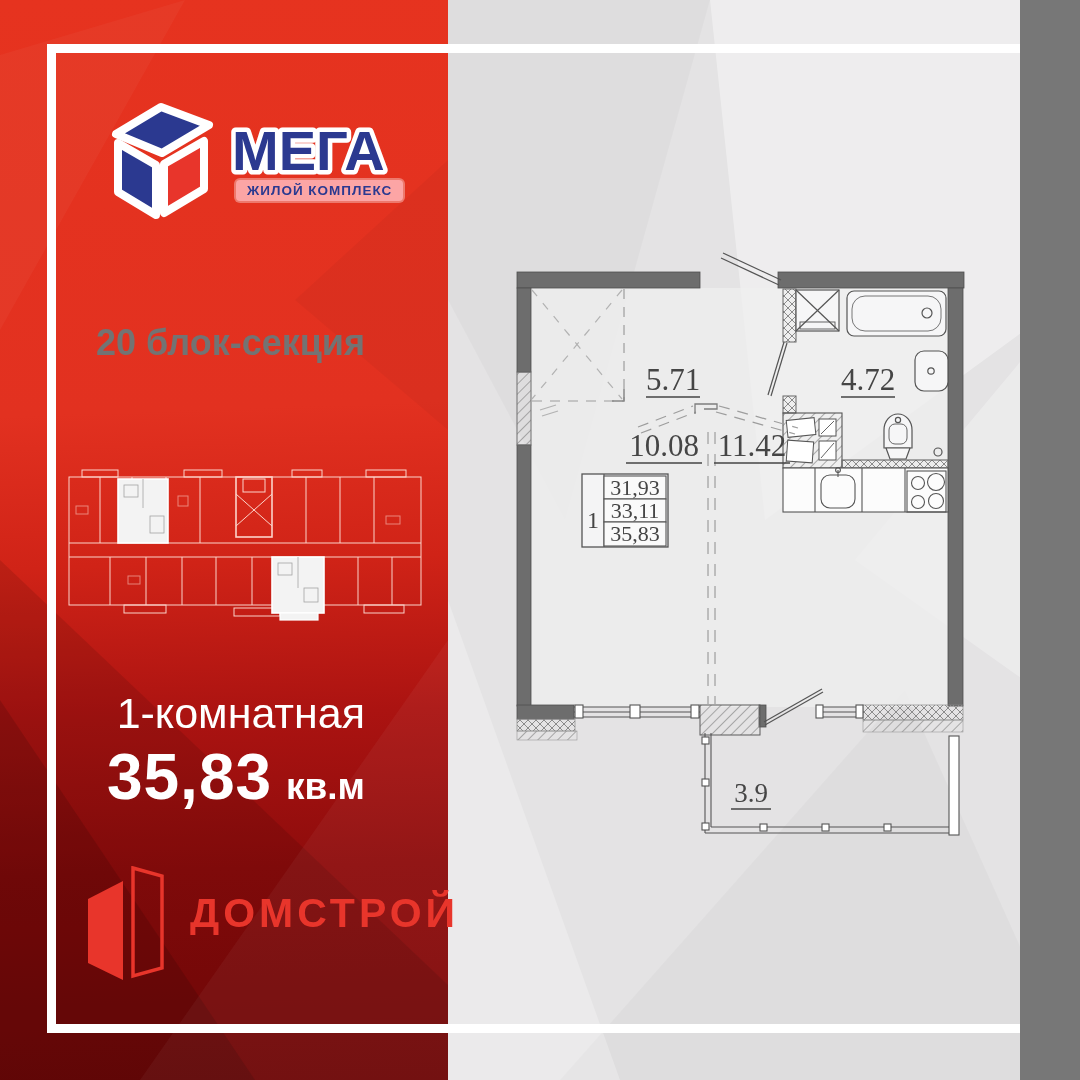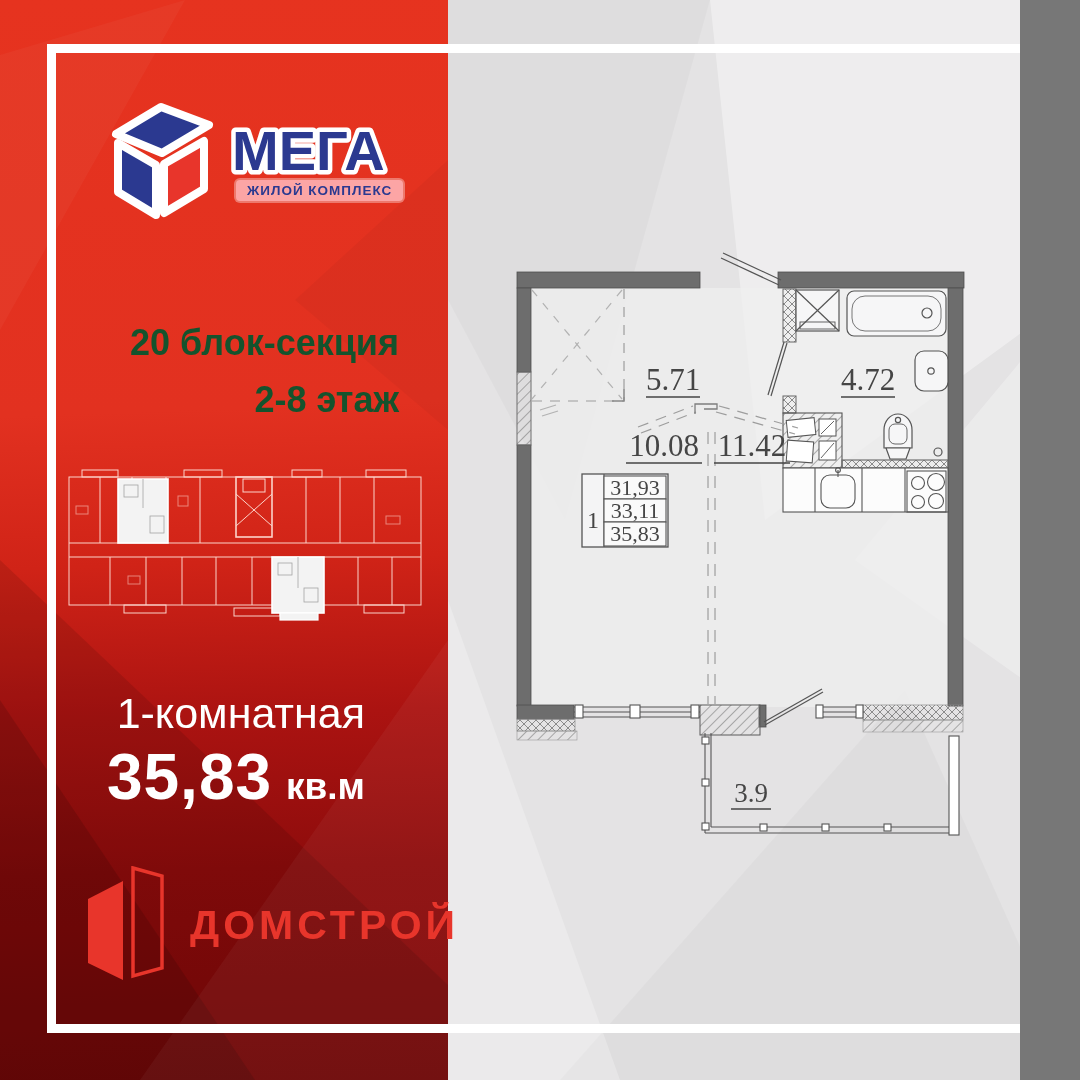--- a/index.html
+++ b/index.html
@@ -22,35 +22,35 @@
   
   .cube-svg{position:absolute;left:104px;top:96px}
   .mega-text-svg{position:absolute;left:224px;top:114px}
   .brand-badge{
     position:absolute;left:236px;top:180px;background:#fca5a5;color:#2b3990;
     font-weight:bold;font-size:13.5px;letter-spacing:1px;border-radius:4px;
     padding:3px 11px;white-space:nowrap;box-shadow:0 0 0 2px rgba(255,255,255,.35);
   }
   
   .block-info{
-    position:absolute;top:314px;right:621px;text-align:right;
-    color:#14532d;font-weight:bold;font-size:36px;line-height:57px;white-space:nowrap;
+    position:absolute;top:314px;right:655px;text-align:right;
+    color:#737373;font-weight:bold;font-size:36px;line-height:57px;white-space:nowrap;
   }
   
   .miniplan{position:absolute;left:66px;top:466px}
   
   .apt-info{position:absolute;top:690px;right:655px;text-align:right;color:#ffffff;white-space:nowrap;}
   .apt-type{font-weight:normal;font-size:43px;line-height:46px;}
   .apt-area{margin-top:4px;}
   .apt-area .big{font-weight:bold;font-size:64px;letter-spacing:1px;}
   .apt-area .unit{font-weight:bold;font-size:37px;margin-left:14px;}
   
   .developer{position:absolute;left:86px;top:866px;display:flex;align-items:flex-start;}
   .dev-name{
-    margin-left:24px;margin-top:36px;color:#e8352b;font-weight:bold;
+    margin-left:24px;margin-top:24px;color:#e8352b;font-weight:bold;
     font-size:41px;letter-spacing:4px;white-space:nowrap;
   }
   
   .plan{position:absolute;left:0;top:0;z-index:4}
   .plan text{font-family:"Liberation Serif",serif;fill:#454545}
 </style>
 </head>
 <body>
 
 <div class="canvas">
@@ -83,21 +83,20 @@
       <polygon points="14,47 52,69 52,119 14,96" fill="#2b3990" stroke="#ffffff" stroke-width="8" stroke-linejoin="round"></polygon>
       <polygon points="60,68 100,45 100,93 60,117" fill="#e8352b" stroke="#ffffff" stroke-width="8" stroke-linejoin="round"></polygon>
     </svg>
     <svg class="mega-text-svg" width="190" height="72" viewBox="0 0 190 72">
       <text x="8" y="56" font-family="Liberation Sans, sans-serif" font-weight="bold" font-size="56" fill="#2b3990" stroke="#ffffff" stroke-width="9" paint-order="stroke" stroke-linejoin="round">МЕГА</text>
     </svg>
     <div class="brand-badge">ЖИЛОЙ КОМПЛЕКС</div>
 
     <div class="block-info">
       <div>20 блок-секция</div>
-      <div>2-8 этаж</div>
     </div>
 
     <svg class="miniplan" width="362" height="156" viewBox="0 0 362 156">
       <g stroke="#ffe2d9" stroke-width="1" fill="none" opacity="0.92">
         <rect x="3" y="11" width="352" height="128"></rect>
         <rect x="16" y="4" width="36" height="7"></rect>
           <rect x="118" y="4" width="38" height="7"></rect>
         <rect x="226" y="4" width="30" height="7"></rect>
           <rect x="300" y="4" width="40" height="7"></rect>
         <rect x="58" y="139" width="42" height="8"></rect>

